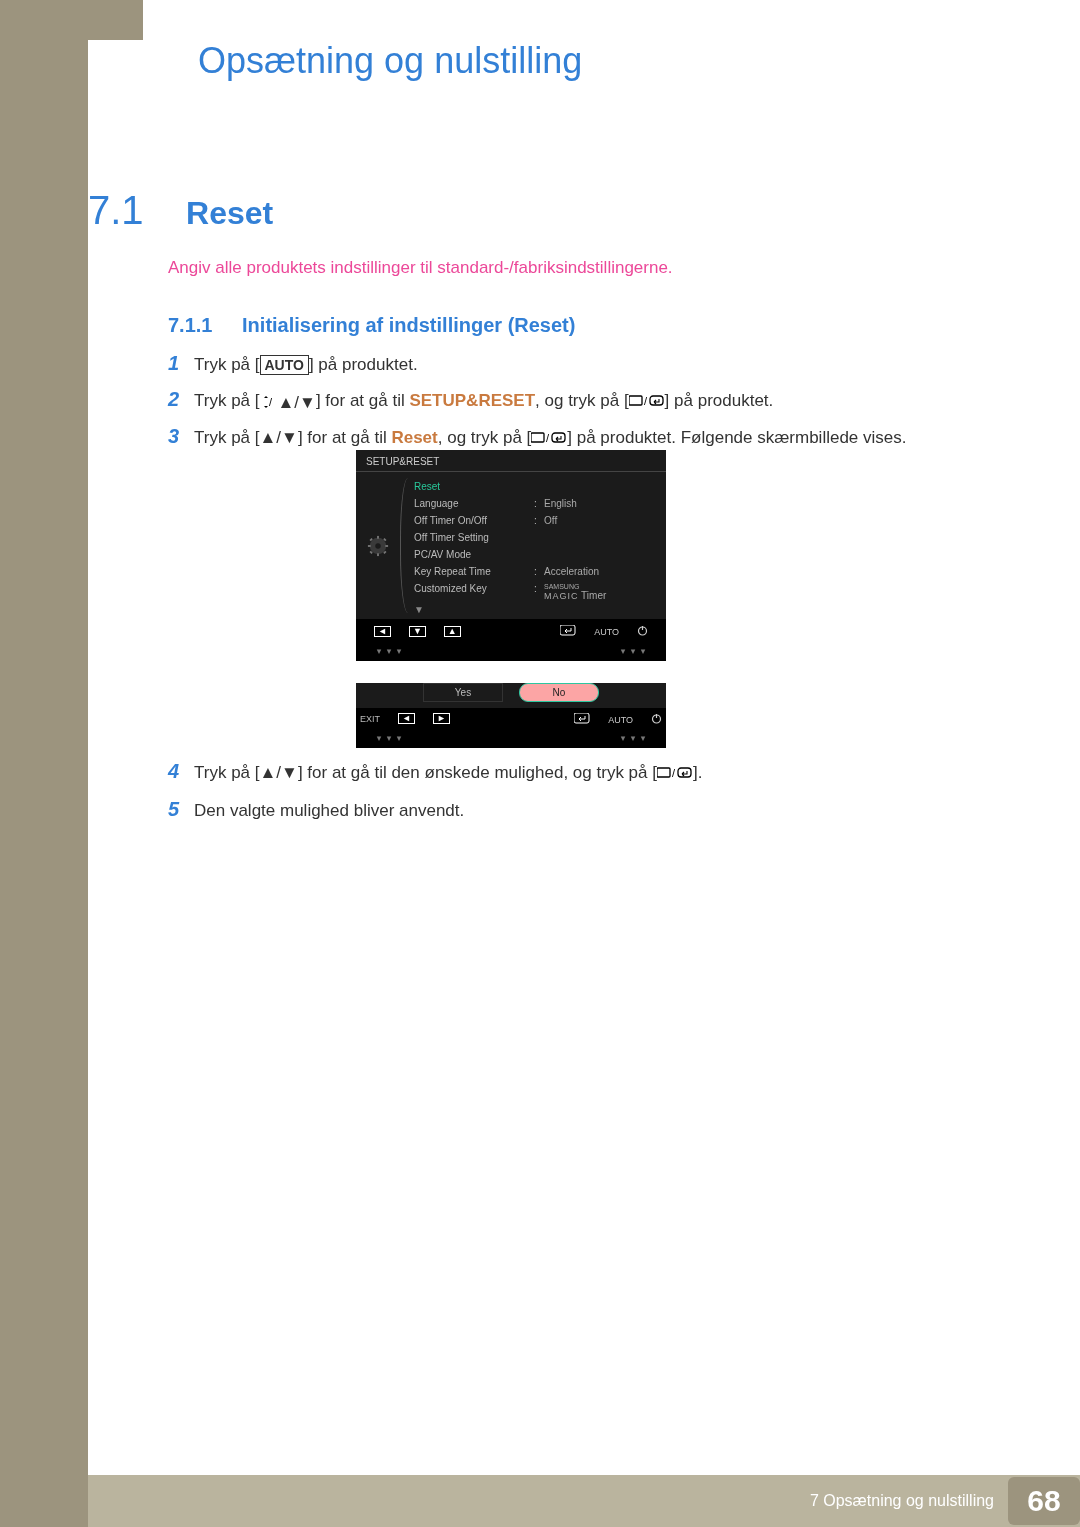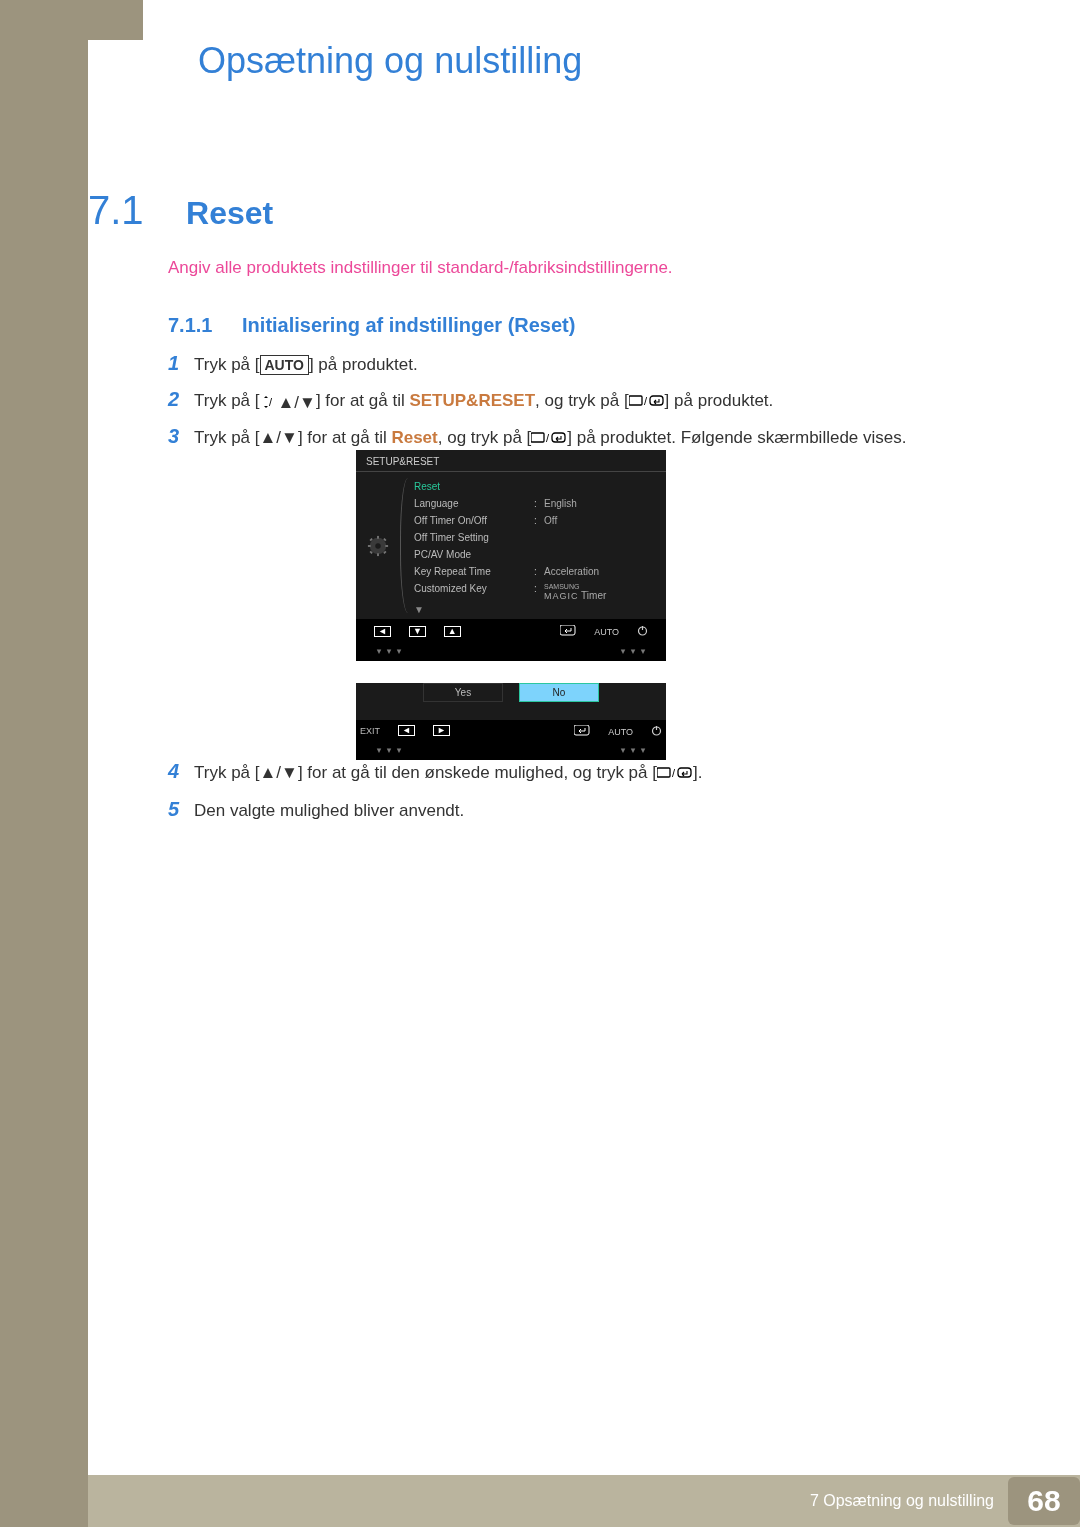--- a/index.html
+++ b/index.html
@@ -159,29 +159,29 @@
   }
   .cmark { color:#777; font-size:9px; width:10px; text-align:center; }
   .osd2 {
     width: 310px;
     background: #1b1b1b;
     color: #bbb;
     font-size: 10px;
     margin-top: 22px;
   }
   .osd2-q { text-align: center; padding: 10px 0 8px 0; color: #ccc; font-size: 11px; }
-  .osd2-buttons { display: flex; justify-content: center; gap: 16px; padding-bottom: 18px; }
+  .osd2-buttons { display: flex; justify-content: center; gap: 16px; padding-bottom: 6px; }
   .osd2-btn {
     width: 80px;
     padding: 3px 0;
     text-align: center;
     font-size: 10px;
     border: 1px solid #333;
   }
-  .osd2-btn.sel { background: #7dd3fc; color: #222; border-color:#2cc7a0; }
+  .osd2-btn.sel { background: #fca5a5; color: #222; border-color:#2cc7a0;border-radius:9px; }
   .osd2-bottom {
     background: #000000;
     display: flex;
     padding: 5px 4px;
     align-items: flex-start;
     justify-content: space-between;
   }
   .exit-lbl { font-size: 9px; color: #bbb; }
   .steps-lower {
     position: absolute;

